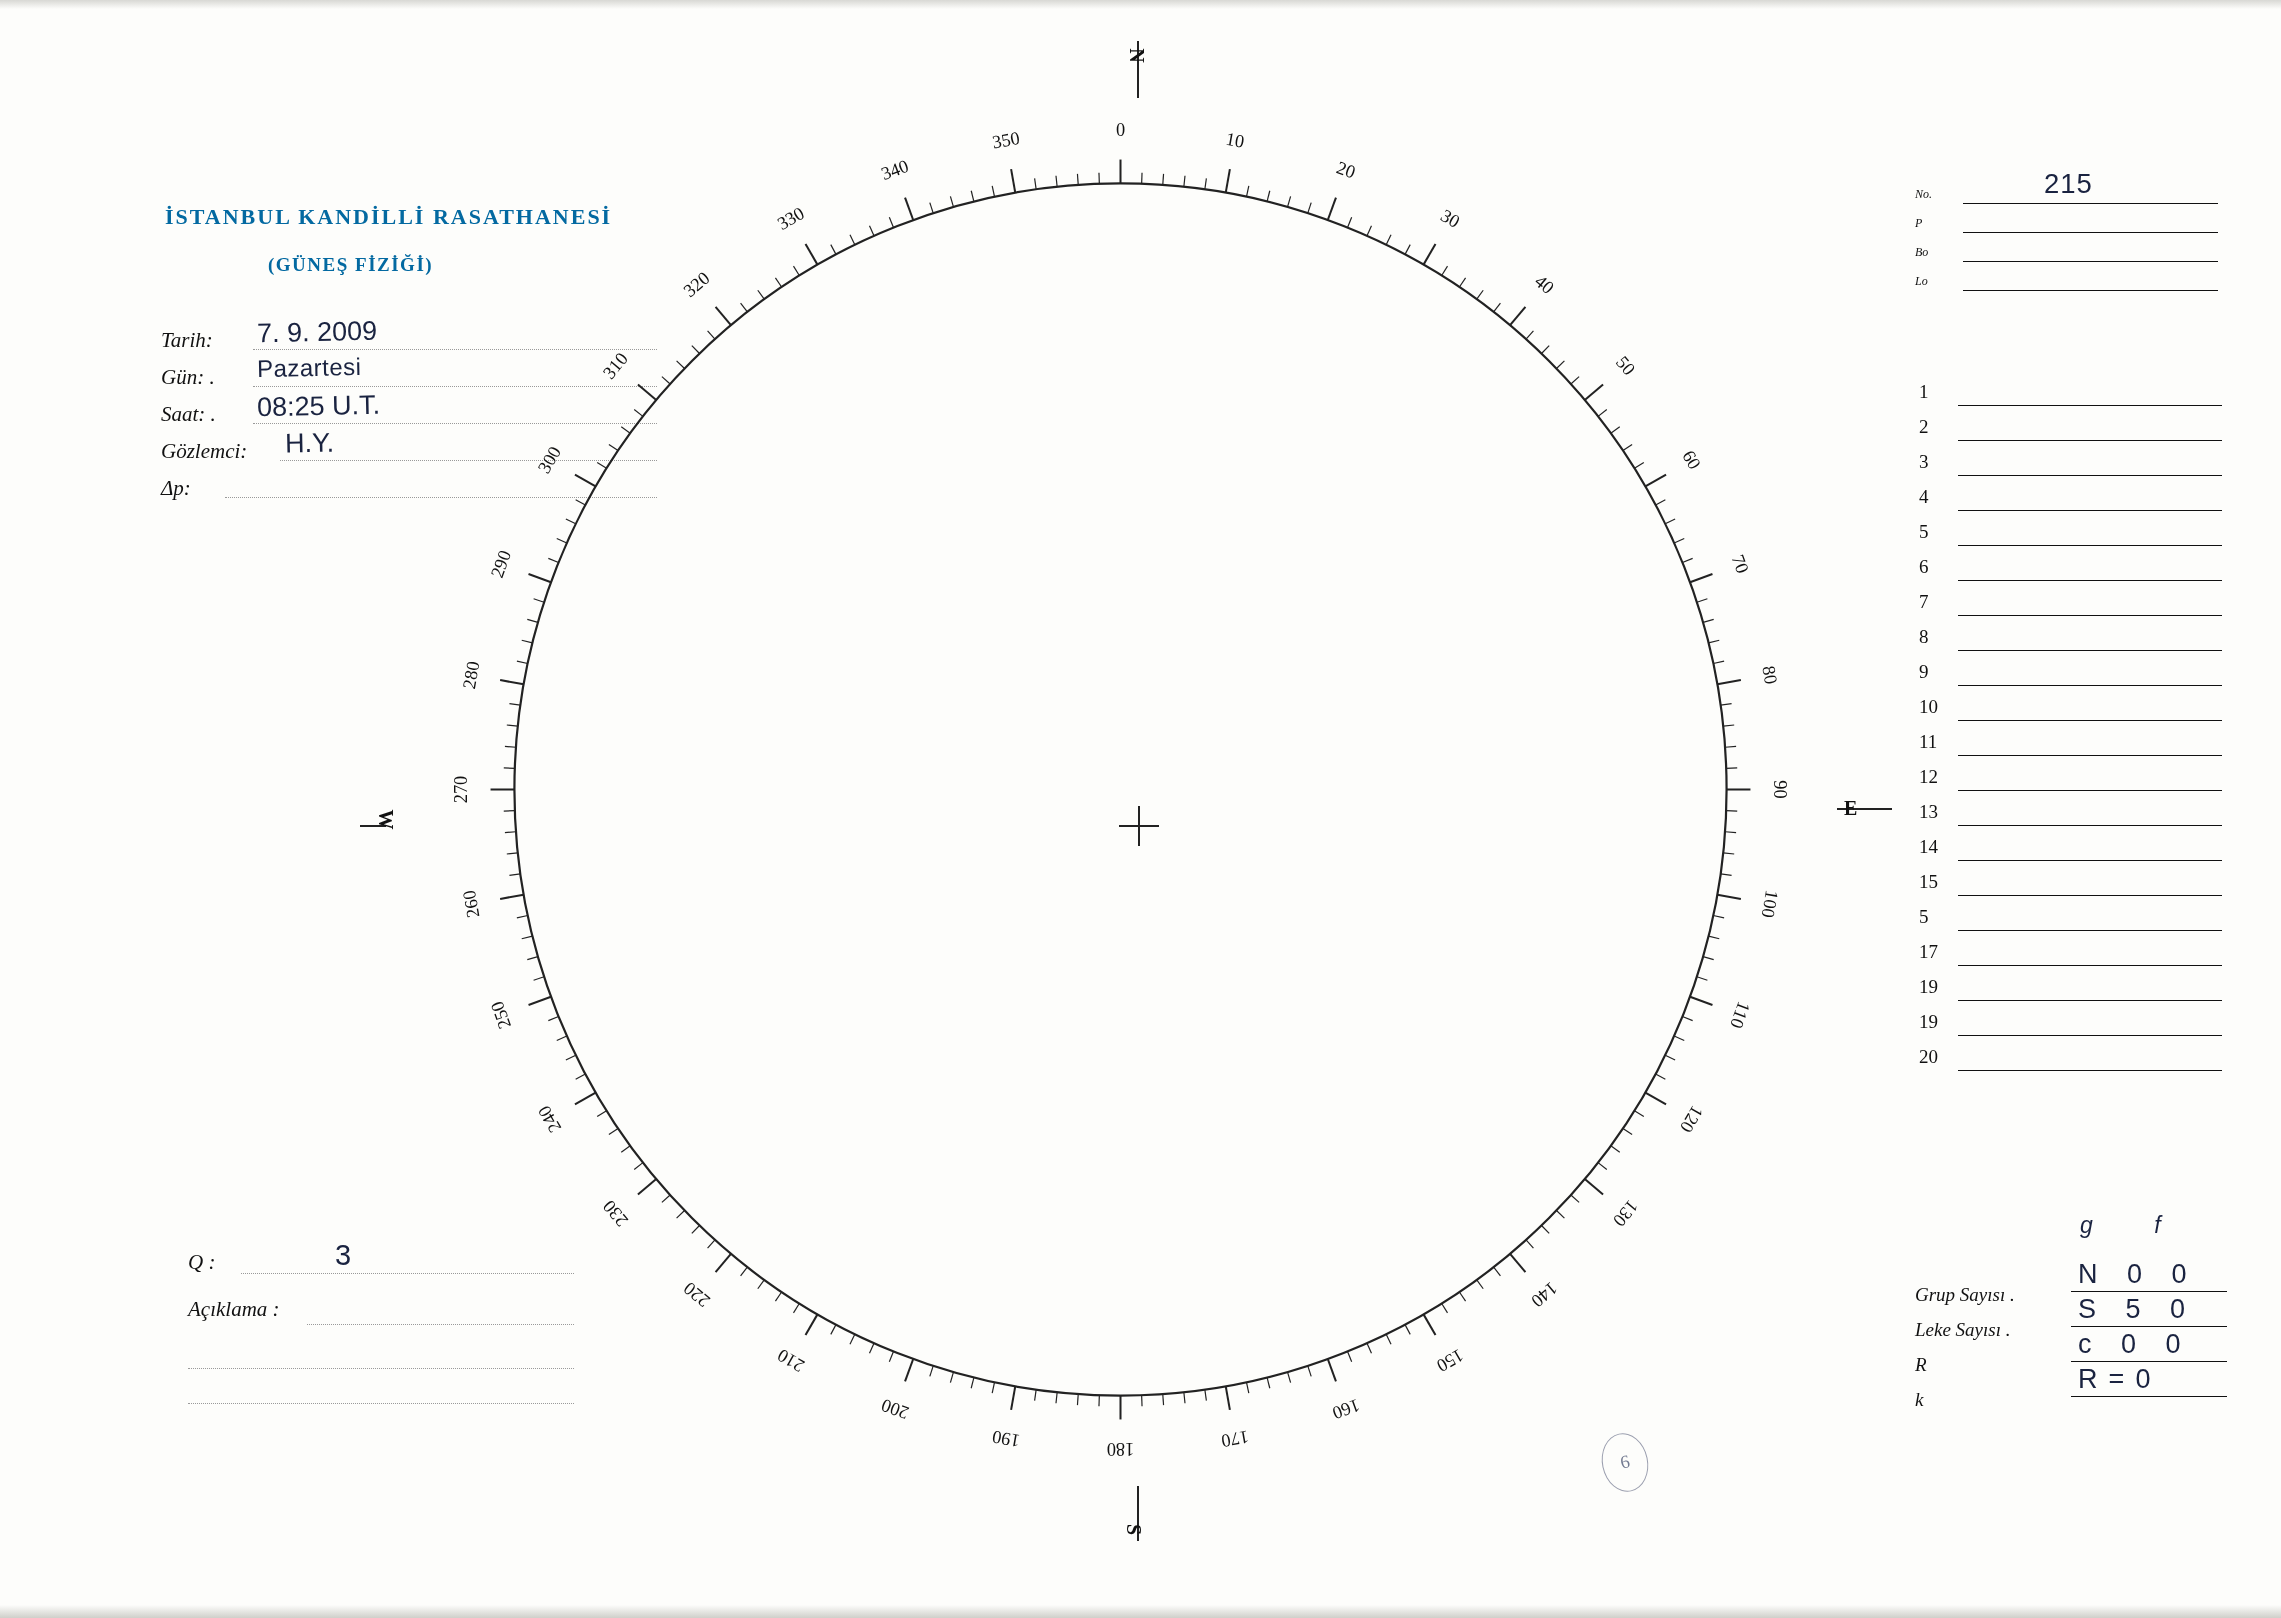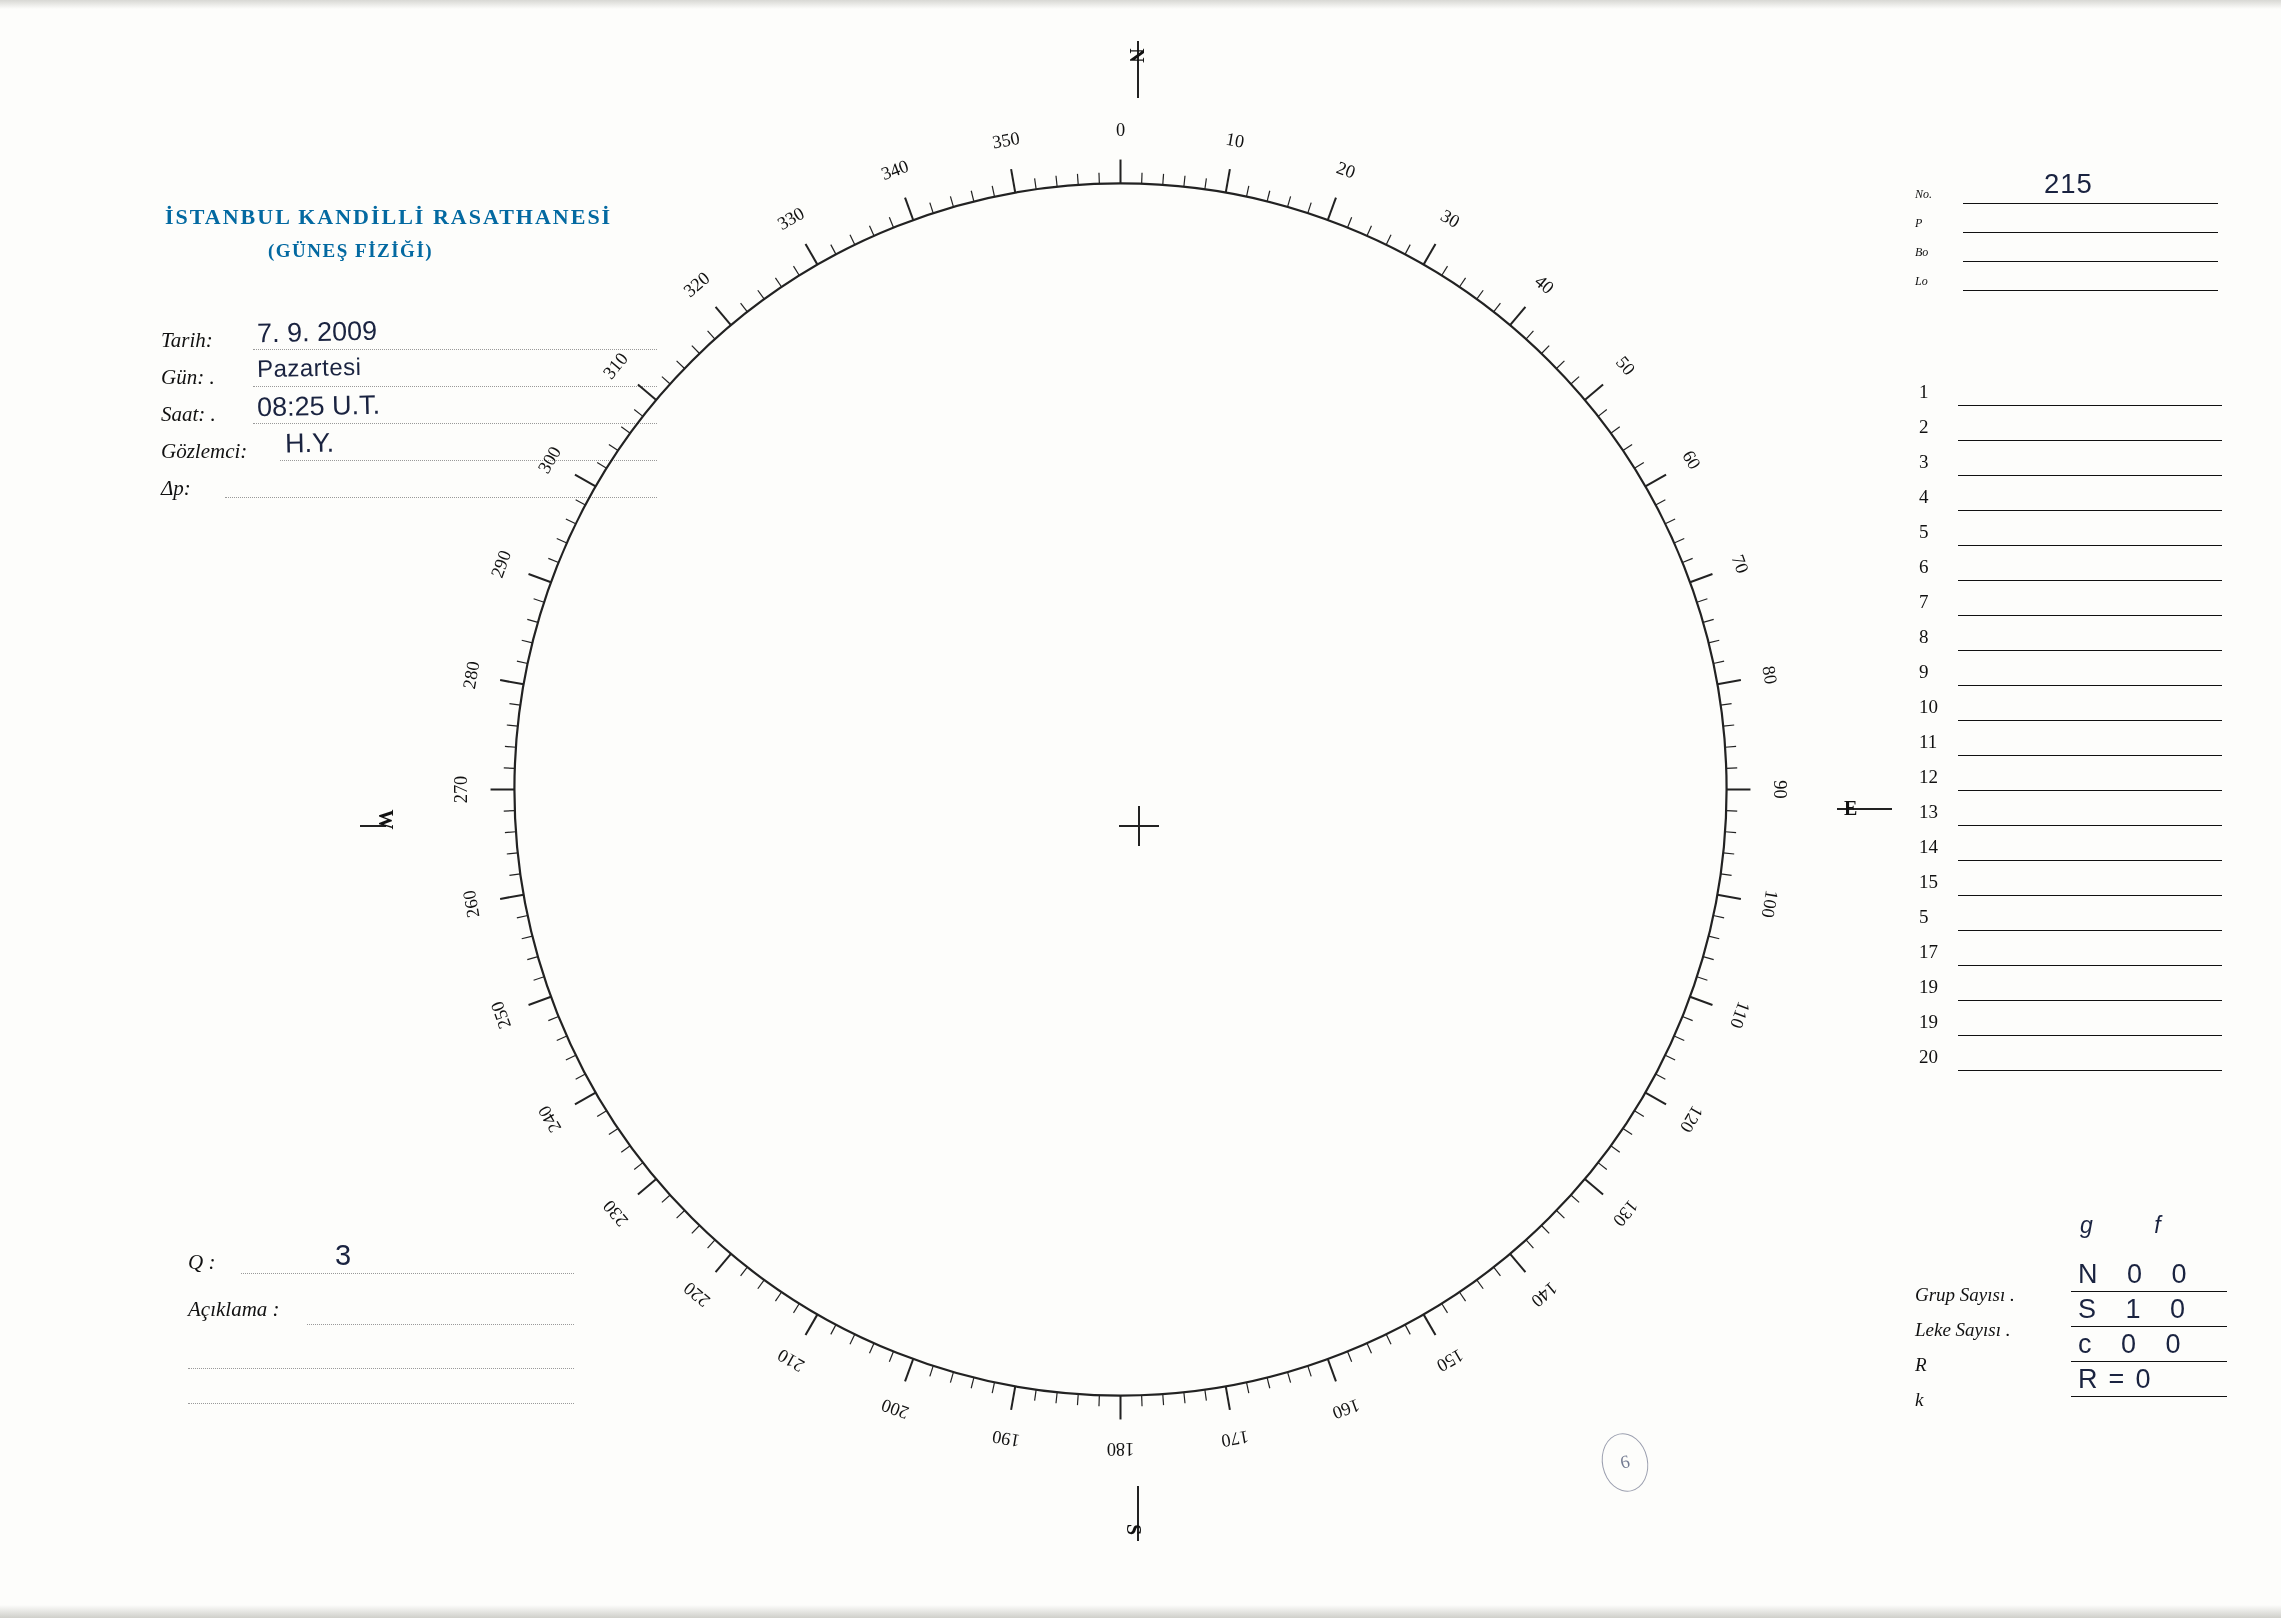--- a/index.html
+++ b/index.html
@@ -19,21 +19,21 @@
     content:"";position:absolute;left:0;bottom:0;right:0;height:13px;
     background:linear-gradient(to top,#cfcfca,#fdfdfb);
   }
 
   
   .org{
     position:absolute;left:165px;top:204px;width:514px;
     font-family:"Liberation Serif", serif;
     font-size:22px;letter-spacing:2px;color:#0369a1;font-weight:600;
   }
-  .org .l2{display:block;margin-top:10px;margin-left:103px;font-size:19px;letter-spacing:1.5px;}
+  .org .l2{display:block;margin-top:24px;margin-left:103px;font-size:19px;letter-spacing:1.5px;}
 
   .form-rows{position:absolute;left:161px;top:321px;width:514px;}
   .frow{position:relative;height:37px;}
   .flabel{
     position:absolute;left:0;top:7.3px;
     font-style:italic;font-size:21px;color:#111;
     font-family:"Liberation Serif", serif;
   }
   .fdots{
     position:absolute;left:92px;right:18.4px;top:27.5px;border-bottom:1.8px dotted #999;
@@ -252,21 +252,21 @@
   <div class="gf-head">g f</div>
   <div class="bottom-right">
     <div class="br-row">
       <span class="br-label">Grup Sayısı .</span>
       <span class="br-line"></span>
       <span class="br-hand">N  0  0</span>
     </div>
     <div class="br-row">
       <span class="br-label">Leke Sayısı .</span>
       <span class="br-line"></span>
-      <span class="br-hand">S  1  0</span>
+      <span class="br-hand">S  5  0</span>
     </div>
     <div class="br-row">
       <span class="br-label">R</span>
       <span class="br-line"></span>
       <span class="br-hand">c  0  0</span>
     </div>
     <div class="br-row">
       <span class="br-label">k</span>
       <span class="br-line"></span>
       <span class="br-hand" style="letter-spacing:1.8px">R = 0</span>

